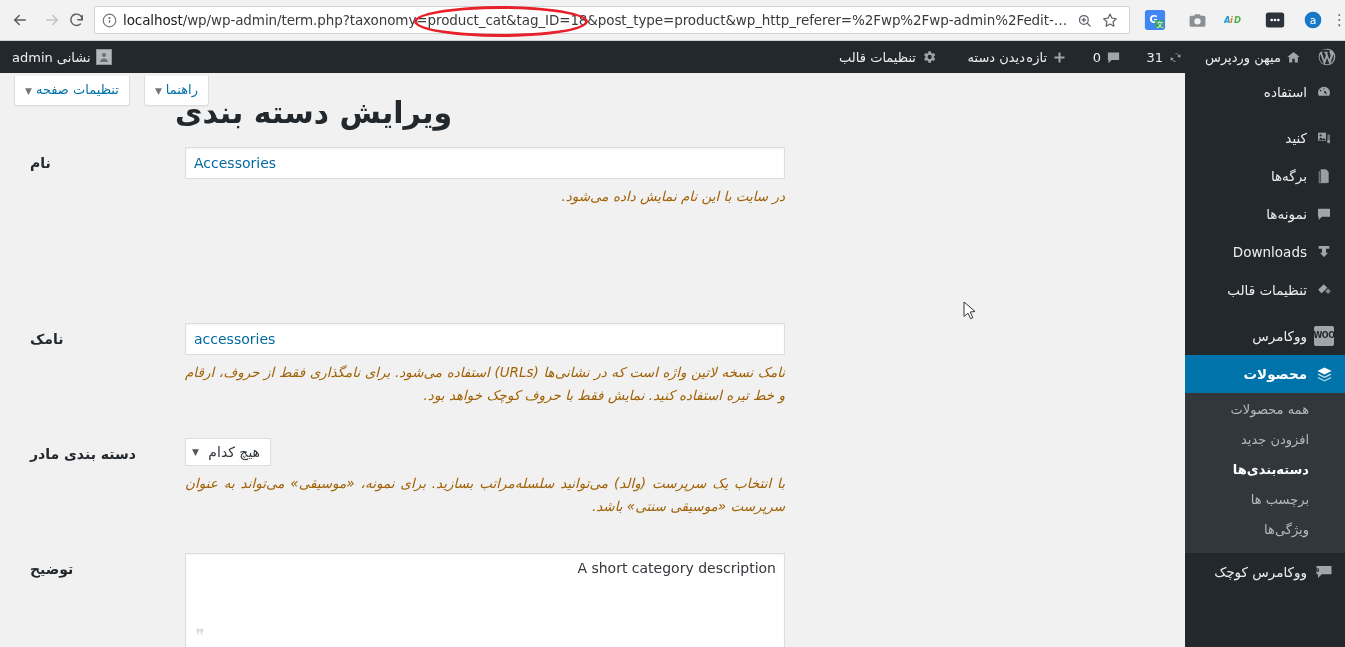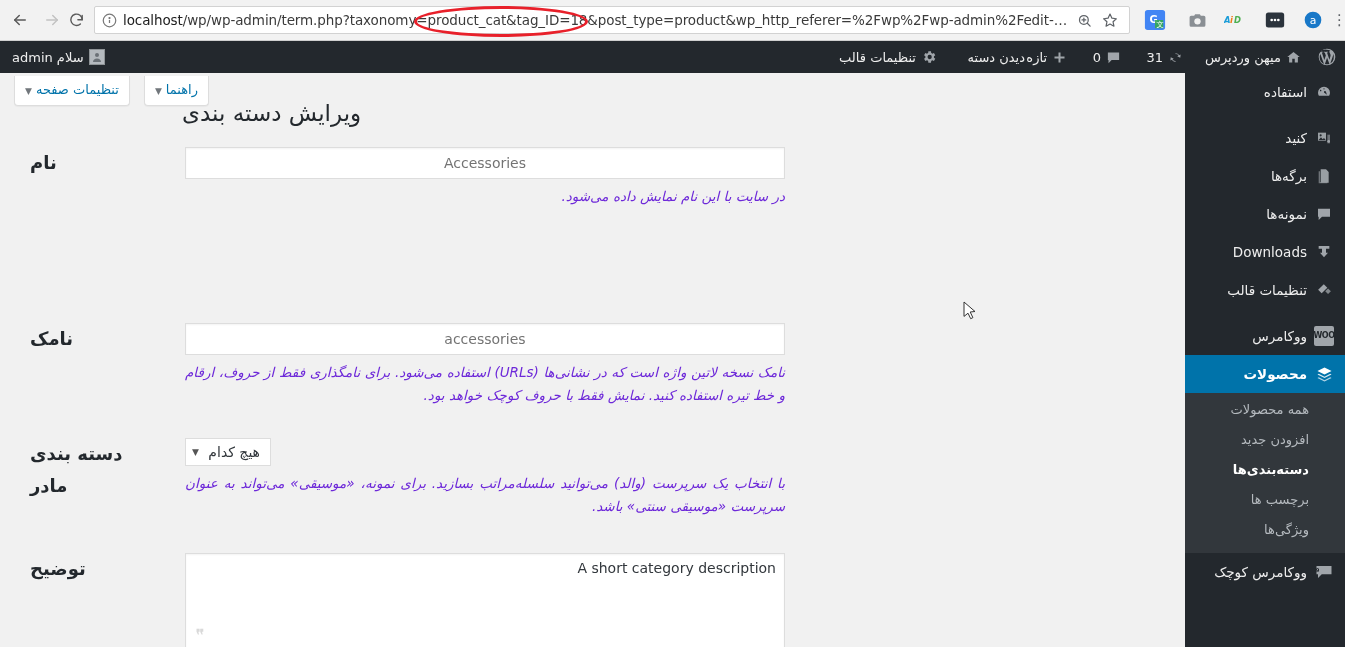--- a/index.html
+++ b/index.html
@@ -211,70 +211,70 @@
     font-size: 13px;
     color: #0073aa;
     cursor: pointer;
     direction: rtl;
     line-height: 17px;
     box-shadow: 0 1px 1px rgba(0,0,0,.04);
   }
   .screen-meta-toggle .caret { font-size: 9px; margin-right: 4px; color:#72777c; }
 
   #page-heading {
-    position: absolute; top: 24px; right: 33px;
+    position: absolute; top: 24px; right: 40px;
     width: 1000px;
     text-align: left;
-    font-size: 23px;
-    font-weight: normal;
+    font-size: 30px;
+    font-weight: bold;
     color: #23282d;
     padding-left: 30px;
     line-height: 32px;
   }
 
   #edit-form {
     position: absolute;
     top: 74px; right: 0px;
     width: 1185px;
   }
   .form-row { position: relative; margin-bottom: 0; }
   .form-label {
     position: absolute;
     top: 0; left: 30px;
     width: 130px;
     text-align: left;
-    font-size: 18px;
+    font-size: 14px;
     font-weight: bold;
     color: #23282d;
     line-height: 32px;
   }
   .form-field {
     position: absolute;
     left: 185px;
     width: 600px;
   }
   .txt-input {
     width: 600px; height: 32px;
     border: 1px solid #ddd;
     background: #fff;
     padding: 3px 8px;
     font-size: 14px;
-    color: #737373;
+    color: #0369a1;
     direction: ltr;
-    text-align: center;
+    text-align: left;
     border-radius: 0;
     box-shadow: inset 0 1px 2px rgba(0,0,0,.05);
     font-family: "DejaVu Sans", "Liberation Sans", sans-serif;
     outline: none;
   }
   .desc {
     width: 600px;
     margin-top: 6px;
     font-size: 13.5px;
-    color: #6d28d9;
+    color: #a16207;
     font-style: italic;
     text-align: justify;
     line-height: 23px;
     direction: rtl;
   }
   .sel-wrap {
     display: inline-block;
     position: relative;
   }
   select.wp-select {
@@ -473,21 +473,21 @@
     <span>تنظیمات قالب</span>
   </div>
 
   <div class="ab-item" id="ab-account">
     <span class="avatar">
       <svg width="12" height="12" viewBox="0 0 24 24" fill="#6b7177">
           <circle cx="12" cy="8" r="4"></circle>
           <path d="M4 22c0-4.4 3.6-7 8-7s8 2.6 8 7z"></path>
         </svg>
     </span>
-    <span>سلام admin</span>
+    <span>نشانی admin</span>
   </div>
 </div>
 
 <div id="adminmenu">
 
   <div class="menu-top">
     <span class="mico">
       <svg width="16" height="16" viewBox="0 0 24 24" fill="currentColor">
           <path d="M12 4a9 9 0 0 0-9 9 8.9 8.9 0 0 0 1.3 4.6h15.4A8.9 8.9 0 0 0 21 13a9 9 0 0 0-9-9zm0 2.2c.6 0 1 .4 1 1s-.4 1-1 1-1-.4-1-1 .4-1 1-1zM6.2 9.1c.5-.5 1.2-.5 1.6 0 .4.5.4 1.2 0 1.6-.4.4-1.1.4-1.6 0-.4-.4-.4-1.1 0-1.6zm10.2 7.1l-3.3-2.8a1.5 1.5 0 1 1 1.8-1.8z"></path>
         </svg>

